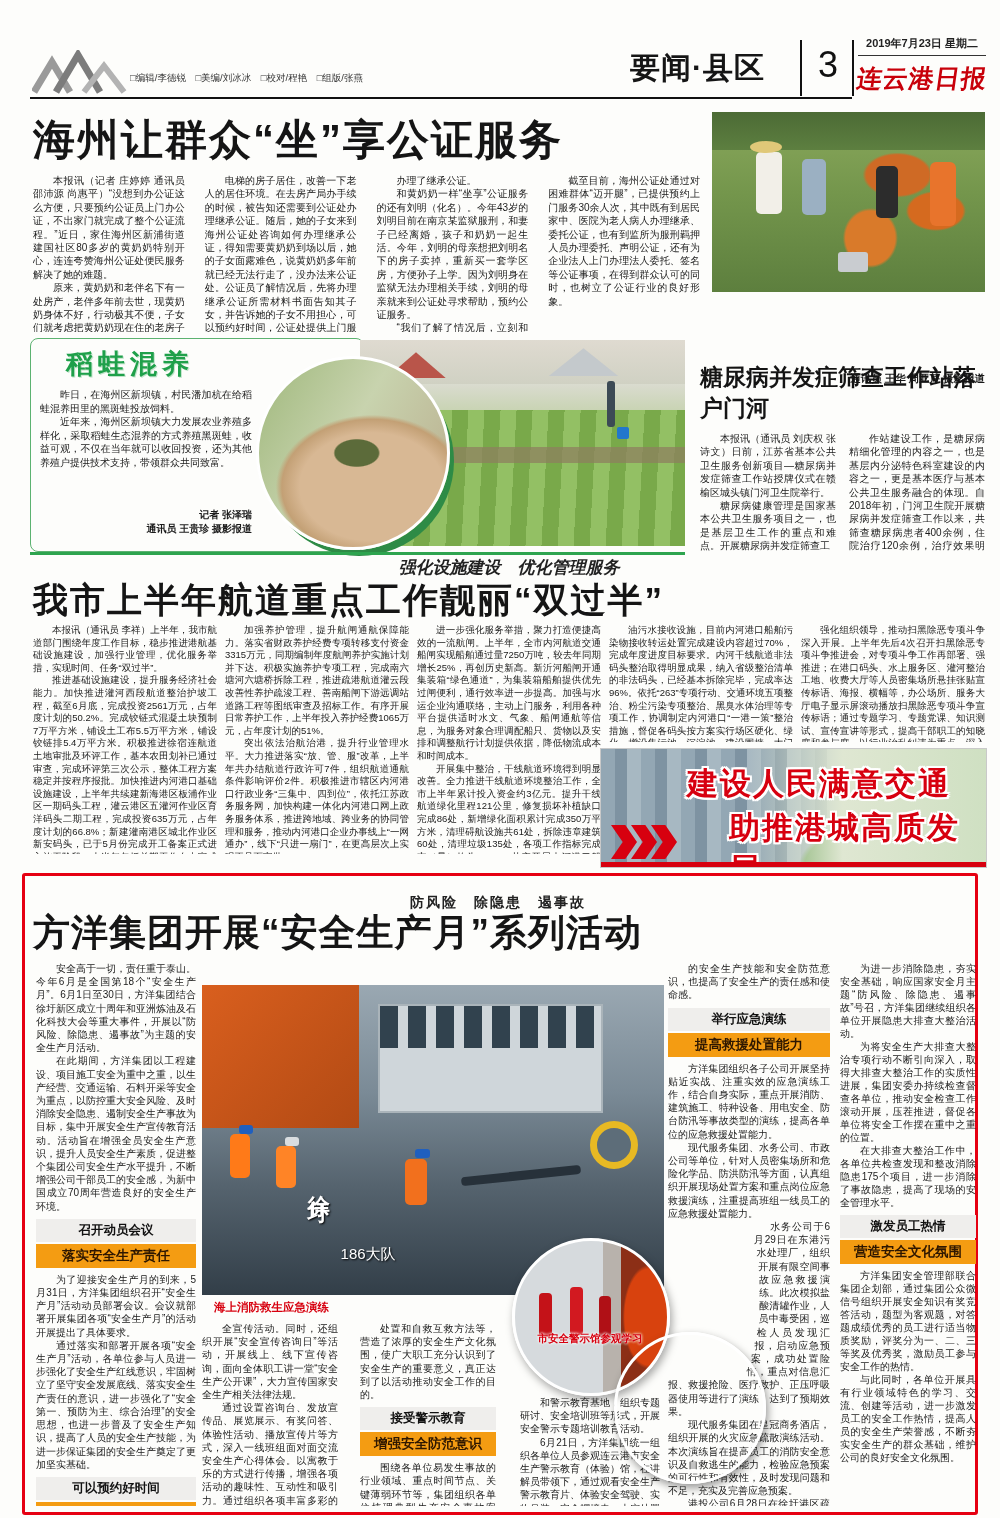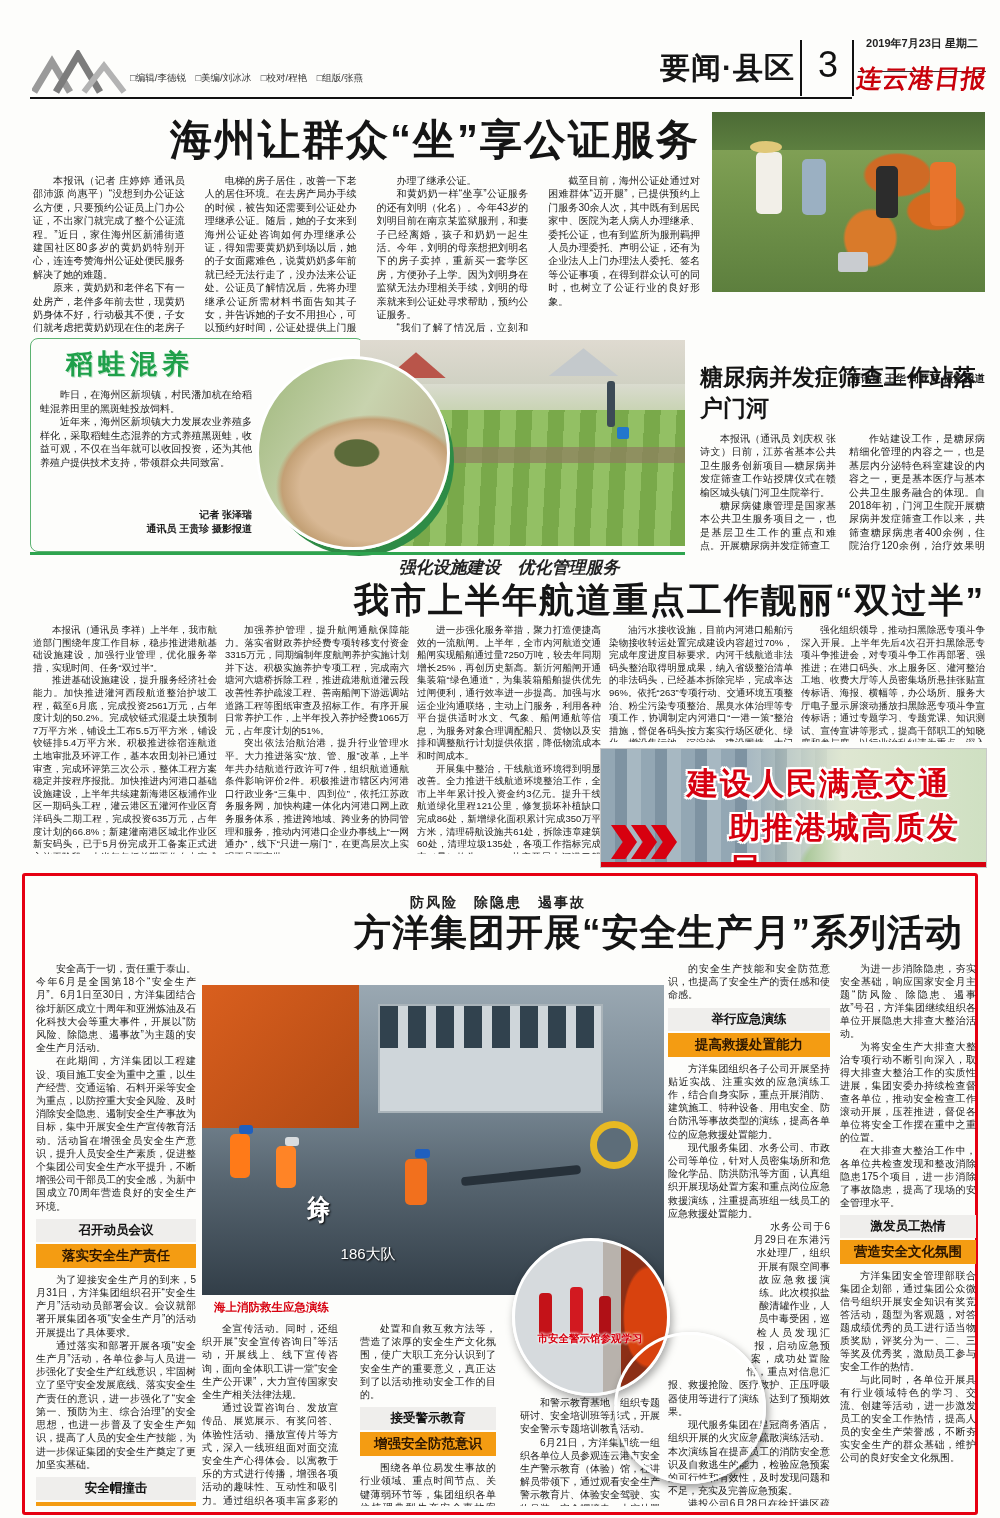--- a/index.html
+++ b/index.html
@@ -3,21 +3,21 @@
 <meta charset="utf-8">
 <style>
   html,body{margin:0;padding:0;background:#e9e9e6;}
   .page{position:relative;width:1000px;height:1518px;margin:0 auto;background:#fdfdfb;
         font-family:"Liberation Sans","DejaVu Sans",sans-serif;color:#1a1a1a;overflow:hidden;}
   .abs{position:absolute;}
   .bt{font-size:10px;line-height:13.4px;text-align:justify;overflow:hidden;}
   .bt .para{margin:0;text-indent:2em;}
   .cols{display:flex;}
   .kicker{font-weight:bold;text-align:center;color:#222;}
-  .headline{font-weight:bold;text-align:right;color:#151515;}
+  .headline{font-weight:bold;text-align:left;color:#151515;}
   .vline{width:2px;background:#111;}
   
   .subhead{margin:6px 0 5px 0;}
   .sh1{background:#efeeec;color:#111;font-weight:bold;font-size:12.5px;text-align:center;padding:3px 0;}
   .sh2{background:#f49c12;color:#2e1700;font-weight:bold;font-size:13.5px;text-align:center;padding:3px 0;margin-top:2px;}
   .photo{position:absolute;overflow:hidden;}
   .circle{position:absolute;border-radius:50%;border:3px solid #fff;overflow:hidden;}
   .redcap{color:#d7000f;font-weight:bold;}
   .credit{font-weight:bold;text-align:right;}
   
@@ -38,21 +38,21 @@
       <polyline points="24,42 46,5 68,42" fill="none" stroke="#7c7c7c" stroke-width="7"></polyline>
       <polyline points="52,42 72,16 92,42" fill="none" stroke="#b3b3b3" stroke-width="6"></polyline>
     </svg>
   </div>
   <div class="abs" style="left:130px;top:72px;font-size:9.5px;color:#333;">□编辑/李德锐　□美编/刘冰冰　□校对/程艳　□组版/张燕</div>
   <div class="abs headline" style="left:630px;top:48px;width:165px;font-size:30px;letter-spacing:1px;">要闻·县区</div>
   <div class="abs vline" style="left:800px;top:40px;height:56px;"></div>
   <div class="abs" style="left:806px;top:44px;width:44px;text-align:center;font-size:36px;color:#111;">3</div>
   <div class="abs vline" style="left:852px;top:40px;height:56px;"></div>
   <div class="abs" style="left:30px;top:97px;width:822px;height:2px;background:#111;"></div>
-  <div class="abs" style="left:858px;top:36px;width:128px;text-align:center;font-size:11px;font-weight:bold;color:#222;border-bottom:1.5px solid #333;padding-bottom:20px;">2019年7月23日 星期二</div>
+  <div class="abs" style="left:858px;top:36px;width:128px;text-align:center;font-size:11px;font-weight:bold;color:#222;border-bottom:1.5px solid #333;padding-bottom:4px;">2019年7月23日 星期二</div>
   <div class="abs" style="left:856px;top:62px;width:132px;text-align:center;font-size:25px;font-weight:bold;color:#c8000a;transform:skewX(-8deg);letter-spacing:1px;">连云港日报</div>
 
   <div class="abs headline" style="left:33px;top:112px;width:667px;font-size:42px;letter-spacing:2px;">海州让群众“坐”享公证服务</div>
   <div class="abs cols" style="left:33px;top:174px;width:667px;height:158px;gap:20px;">
     <div class="bt" style="width:157px;">
         <p class="para">本报讯（记者 庄婷婷 通讯员 邵沛源 尚惠平）“没想到办公证这么方便，只要预约公证员上门办公证，不出家门就完成了整个公证流程。”近日，家住海州区新浦街道建国社区80多岁的黄奶奶特别开心，连连夸赞海州公证处便民服务解决了她的难题。</p>
         <p class="para">原来，黄奶奶和老伴名下有一处房产，老伴多年前去世，现黄奶奶身体不好，行动极其不便，子女们就考虑把黄奶奶现在住的老房子卖掉，给她换一个带</p>
       </div>
     <div class="bt" style="width:157px;">
         <p class="para">电梯的房子居住，改善一下老人的居住环境。在去房产局办手续的时候，被告知还需要到公证处办理继承公证。随后，她的子女来到海州公证处咨询如何办理继承公证，得知需要黄奶奶到场以后，她的子女面露难色，说黄奶奶多年前就已经无法行走了，没办法来公证处。公证员了解情况后，先将办理继承公证所需材料书面告知其子女，并告诉她的子女不用担心，可以预约好时间，公证处提供上门服务。目前，公证员前往黄奶奶家为老人</p>
@@ -172,21 +172,21 @@
       </div>
     <div class="subhead">
       <div class="sh1">召开动员会议</div>
       <div class="sh2">落实安全生产责任</div>
     </div>
     <div class="bt" style="font-size:10px;line-height:13.2px;">
         <p class="para">为了迎接安全生产月的到来，5月31日，方洋集团组织召开“安全生产月”活动动员部署会议。会议就部署开展集团各项“安全生产月”的活动开展提出了具体要求。</p>
         <p class="para">通过落实和部署开展各项“安全生产月”活动，各单位参与人员进一步强化了安全生产红线意识，牢固树立了坚守安全发展底线、落实安全生产责任的意识，进一步强化了“安全第一、预防为主、综合治理”的安全思想，也进一步普及了安全生产知识，提高了人员的安全生产技能，为进一步保证集团的安全生产奠定了更加坚实基础。</p>
       </div>
     <div class="subhead">
-      <div class="sh1">安全帽撞击</div>
+      <div class="sh1">可以预约好时间</div>
       <div class="sh2">营造安全生产氛围</div>
     </div>
 
   </div>
 
   <div class="photo" style="left:202px;top:985px;width:462px;height:310px;
               background:linear-gradient(180deg,#9aa8b2 0%,#7a8a96 35%,#55636e 65%,#323e48 100%);">
     <div class="abs" style="left:0;top:0;width:34%;height:46%;background:linear-gradient(135deg,#d95f1e,#b24a14);"></div>
     <div class="abs" style="left:38%;top:6%;width:48%;height:34%;background:#cfd6da;border:2px solid #aab4ba;">
       <div style="width:100%;height:40%;background:repeating-linear-gradient(90deg,#31424e 0 18px,#cfd6da 18px 28px);"></div>

